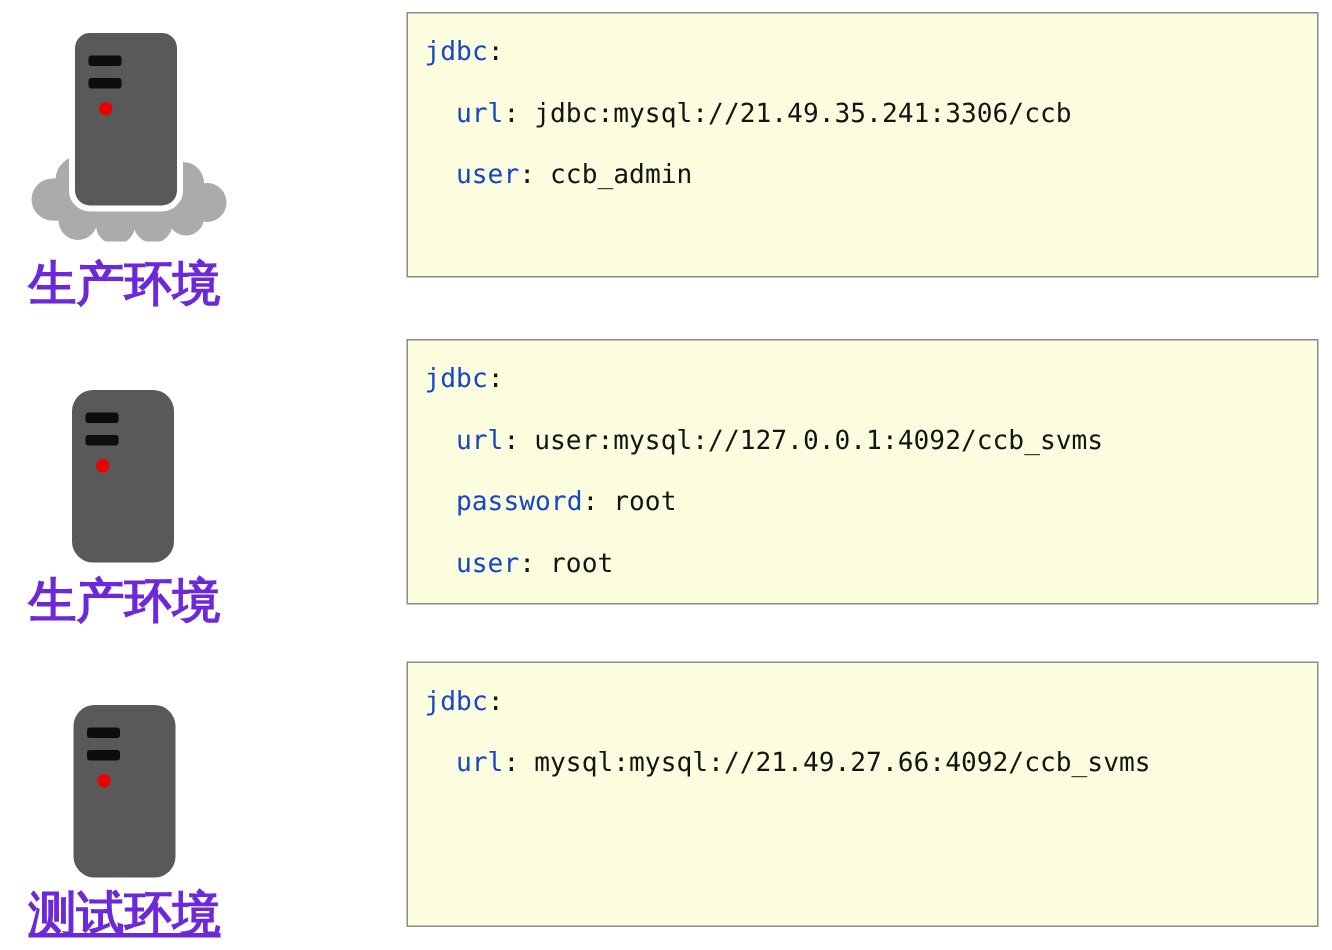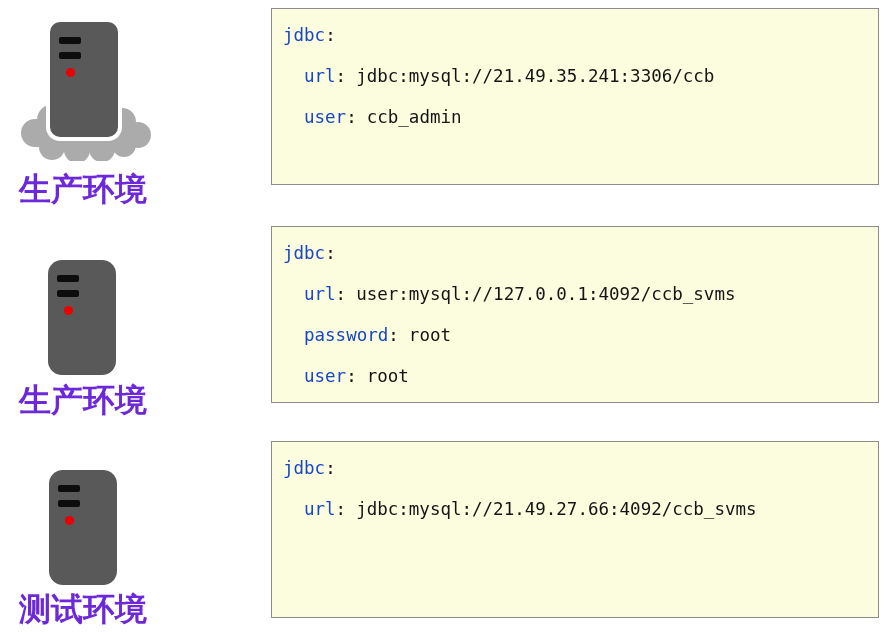--- a/index.html
+++ b/index.html
@@ -56,21 +56,21 @@
     text-align: center;
     font-size: 32px;
     line-height: 29px;
     font-weight: bold;
     color: #6d28d9;
     letter-spacing: 0px;
     white-space: nowrap;
   }
   .env-label.l1 { top: 175px; }
   .env-label.l2 { top: 386px; }
-  .env-label.l3 { top: 595px; }
+  .env-label.l3 { top: 595px; text-decoration: underline; }
   .tower.t1 { left: 46px; top: 18px; } 
   .tower.t2 { left: 48px; top: 260px; }
   .tower.t3 { left: 49px; top: 470px; }
 
   
   .config-box {
     position: absolute;
     left: 271px;
     width: 608px;
     height: 177px;
@@ -140,16 +140,16 @@
 
   <div class="tower t3">
     <div class="slot s1"></div>
     <div class="slot s2"></div>
     <div class="led"></div>
   </div>
   <div class="env-label l3">测试环境</div>
 
   <div class="config-box b3">
     <div class="line root"><span class="k">jdbc</span><span class="p">:</span></div>
-    <div class="line sub"><span class="k">url</span><span class="p">:</span><span class="v">jdbc:mysql://21.49.27.66:4092/ccb_svms</span></div>
+    <div class="line sub"><span class="k">url</span><span class="p">:</span><span class="v">mysql:mysql://21.49.27.66:4092/ccb_svms</span></div>
   </div>
 
 </div>
 
 </body></html>

